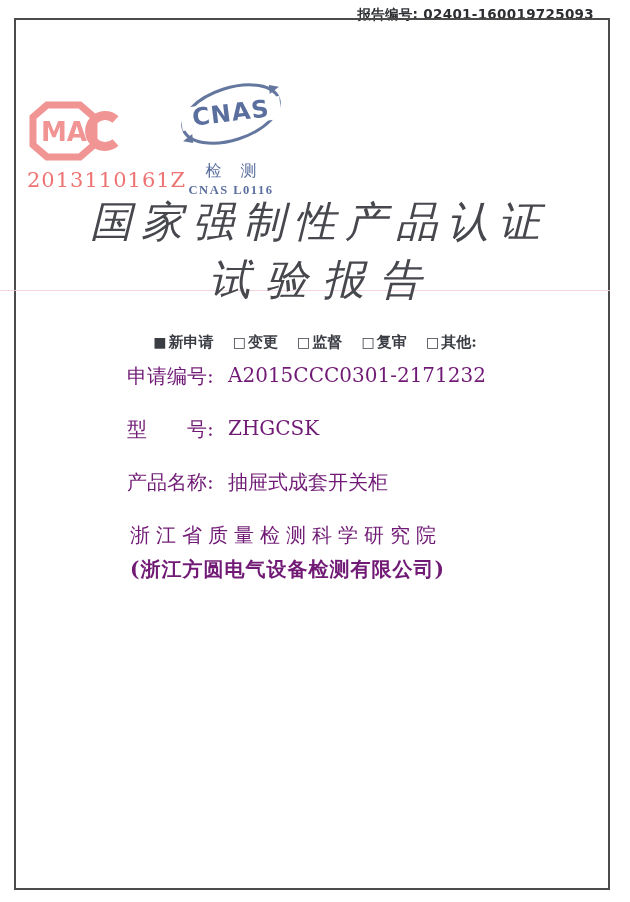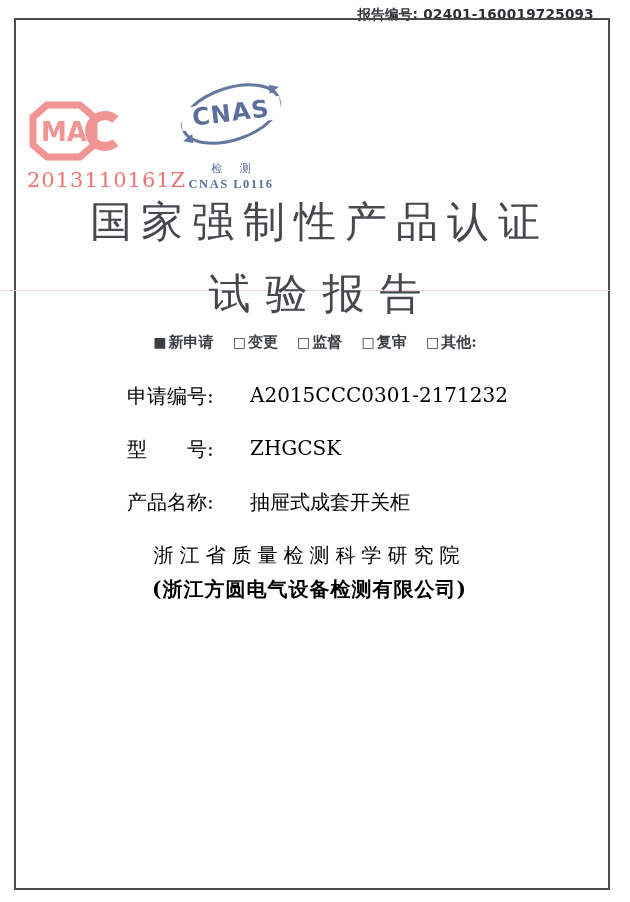--- a/index.html
+++ b/index.html
@@ -25,43 +25,43 @@
 
   
   .cma { position:absolute; left:27px; top:100px; width:128px; text-align:left; }
   .cma-no {
     margin-top:2px; font-size:21px; color:#ee7474; letter-spacing:1px;
     font-family:"DejaVu Serif","Liberation Serif",serif;
   }
 
   
   .cnas { position:absolute; left:172px; top:74px; width:118px; text-align:center; color:#5a6f9e; }
-  .cnas-caption { margin-top:3px; font-size:11px; letter-spacing:7px; padding-left:7px;
+  .cnas-caption { margin-top:3px; font-size:16px; letter-spacing:7px; padding-left:7px;
     font-family:"DejaVu Sans","Liberation Sans",sans-serif; }
   .cnas-no { margin-top:1px; font-size:12.5px; font-weight:600; letter-spacing:1.5px;
     font-family:Liberation Serif, serif; }
 
   
-  .title { position:absolute; top:194px; left:0; width:630px; text-align:center; color:#47484e; }
+  .title { position:absolute; top:194px; left:0; width:630px; text-align:center; color:#47484e;font-style:italic; }
   .title-line1 { font-size:42px; letter-spacing:9px; padding-left:9px; }
-  .title-line2 { margin-top:16px; font-size:42px; letter-spacing:15px; padding-left:15px; }
+  .title-line2 { margin-top:2px; font-size:42px; letter-spacing:15px; padding-left:15px; }
 
   
   .checkline {
     position:absolute; top:333px; left:0; width:630px; text-align:center;
     font-size:15px; font-weight:600; color:#3b3d44;
   }
   .chk { margin:8px 7px; white-space:nowrap; }
   .chk .sym { margin-right:2px; font-size:14px; }
 
   
-  .fields { position:absolute; left:127px; top:383px; right:30px; color:#000000; }
+  .fields { position:absolute; left:127px; top:363px; right:30px; color:#701a75; }
   .field-row { display:flex; align-items:flex-start; margin-bottom:26px; }
   .field-label { flex:0 0 98px; font-size:20px; white-space:pre; }
-  .field-value { margin-left:25px; font-size:20px;text-align:center; }
+  .field-value { margin-left:3px; font-size:20px; }
   .org-line1 { letter-spacing:6px; }
   .org-line2 { margin-top:7px; letter-spacing:1px;font-weight:bold; }
 
   
   .cqc { position:absolute; top:637px; left:0; width:630px; text-align:center; }
 </style>
 </head>
 <body>
 
 <div class="page">

